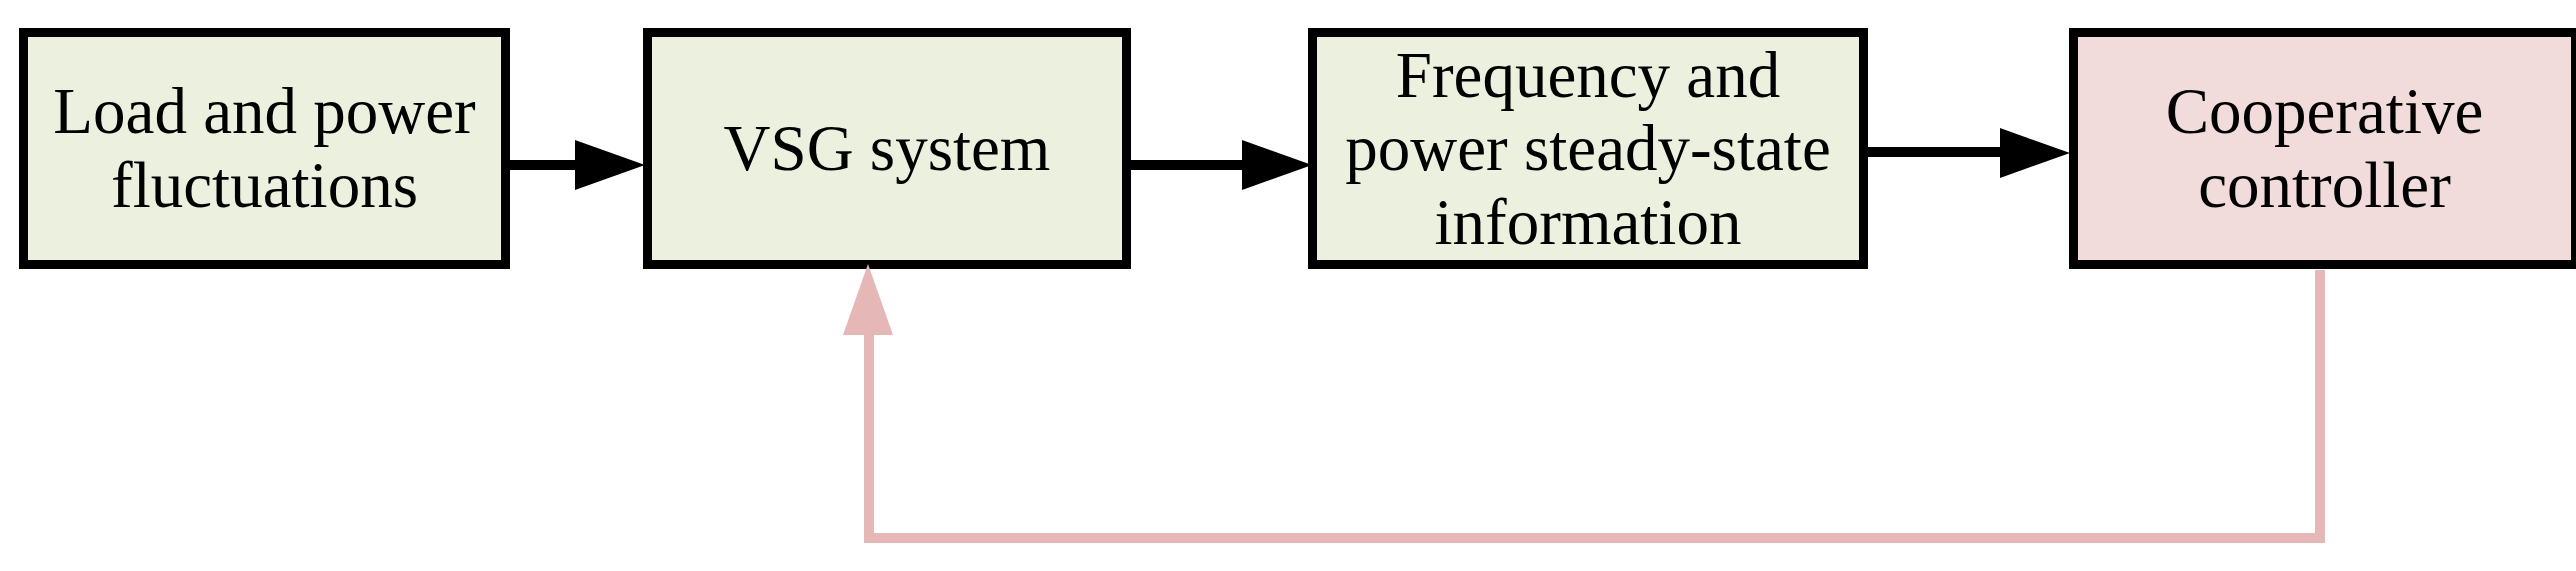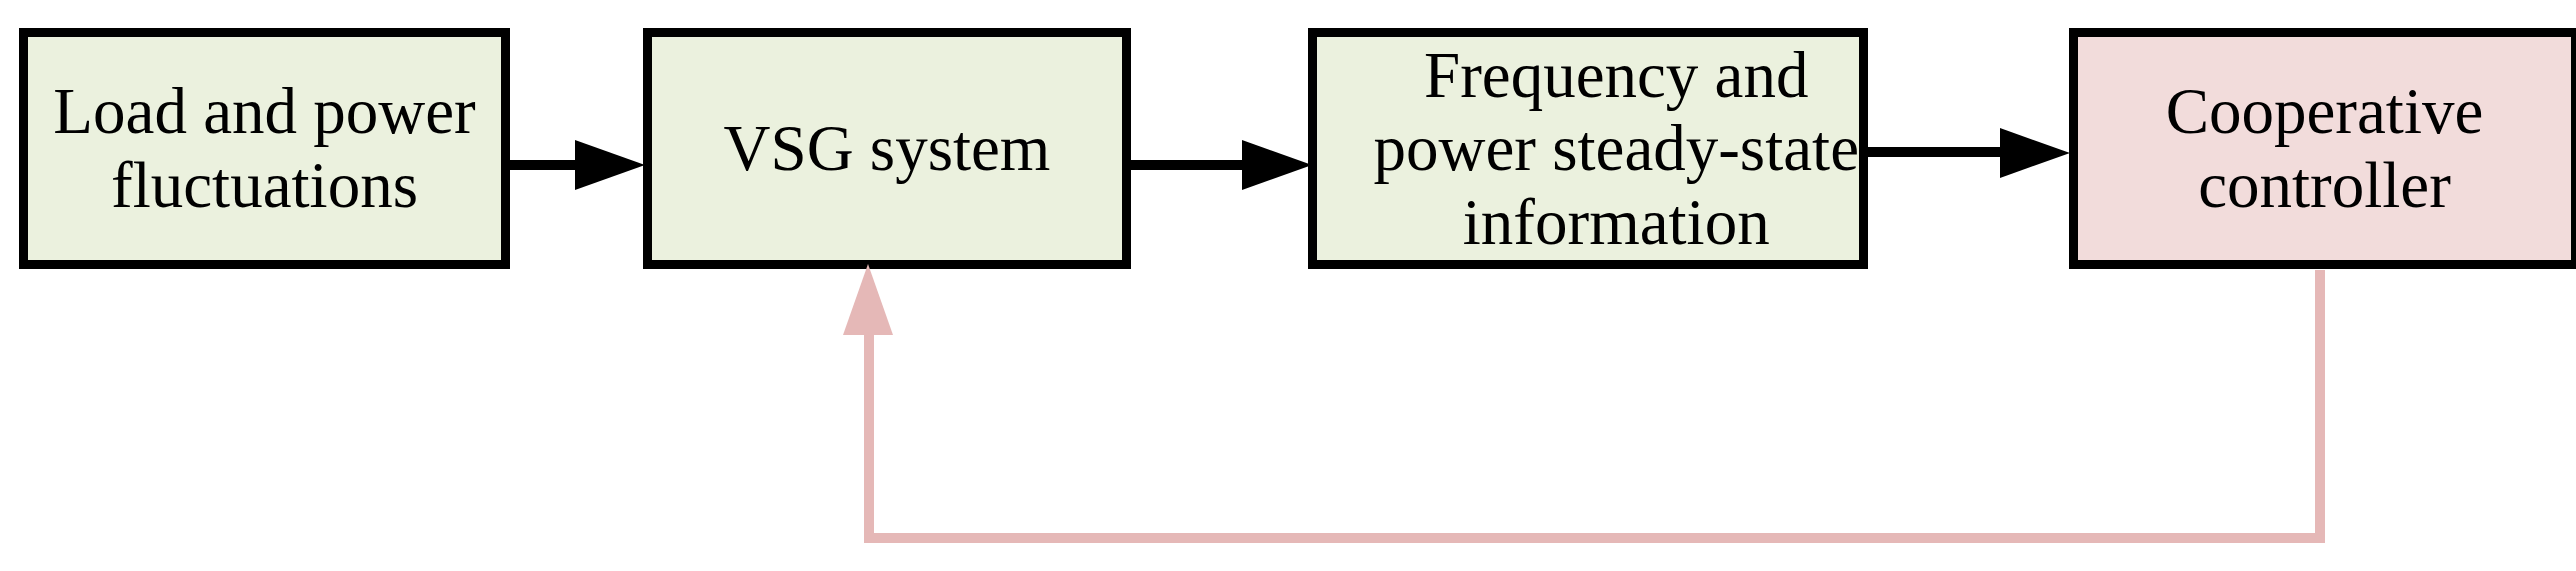--- a/index.html
+++ b/index.html
@@ -31,21 +31,21 @@
   }
   .node.green { background: var(--node_green_fill, #EBF1DE); }
   .node.pink  { background: var(--node_pink_fill, #F2DCDB); }
   .node-label {
     font-size: 65px;
     line-height: 1.13;
     white-space: pre-line;
   }
   #node-load { left: 19px;   width: 491px; }
   #node-vsg  { left: 643px;  width: 488px; align-items: center; }
-  #node-freq { left: 1308px; width: 560px; justify-content: flex-end; }
+  #node-freq { left: 1308px; width: 560px; }
   #node-coop { left: 2069px; width: 511px; }
 
   
   .shaft {
     position: absolute;
     height: 10.3px;
     background: var(--arrow_black, #000);
   }
   .head-right {
     position: absolute;

